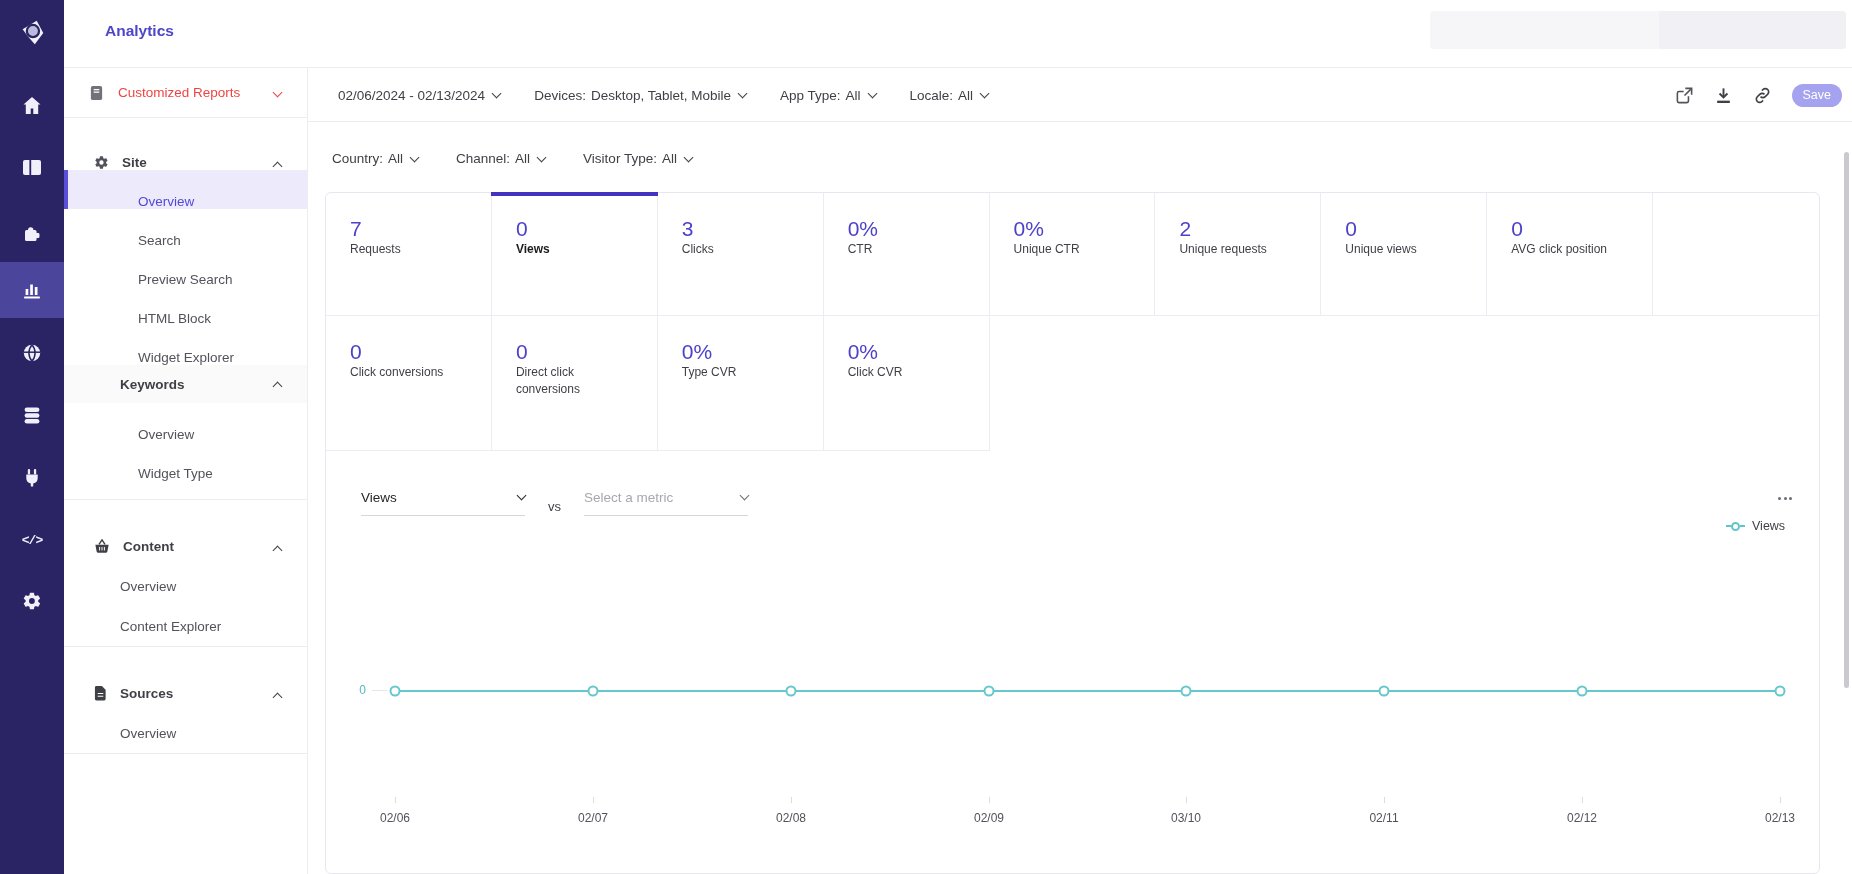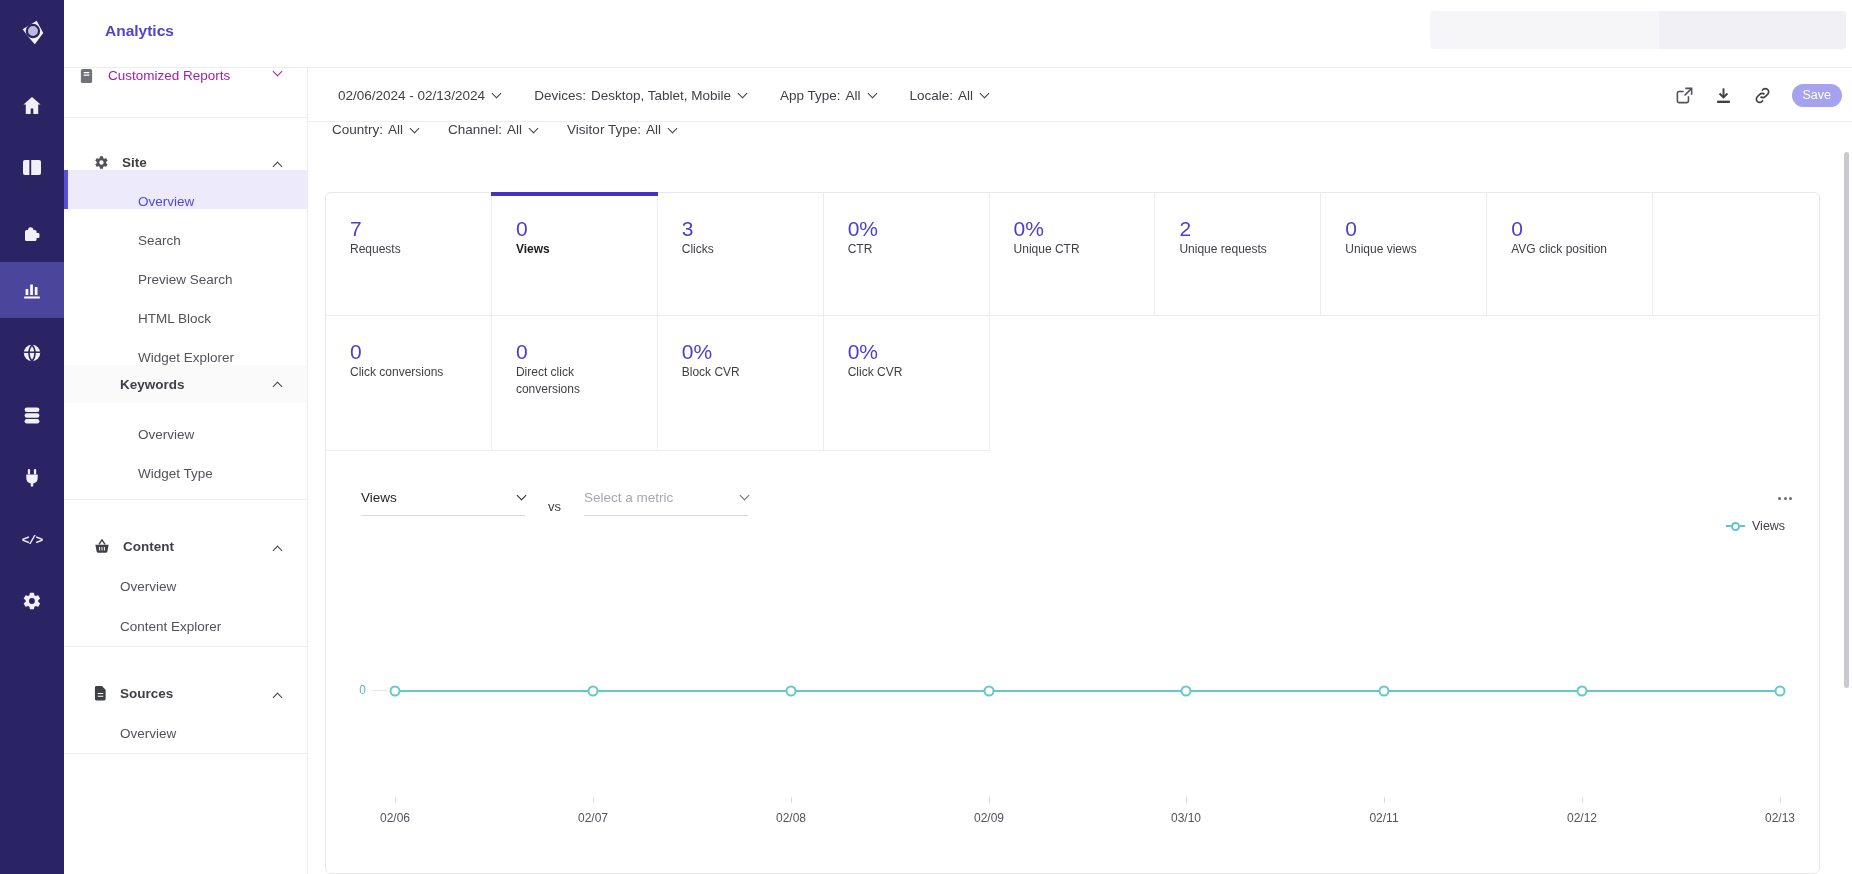--- a/index.html
+++ b/index.html
@@ -14,21 +14,21 @@
   .code-glyph{color:#f1f0fa;font:700 13px "Liberation Mono","DejaVu Sans Mono",monospace;letter-spacing:-1px}
 
   
   .header{position:absolute;left:64px;top:0;width:1788px;height:68px;background:#fff;border-bottom:1px solid #ececf1}
   .app-title{position:absolute;left:41px;top:22px;font-size:15.5px;font-weight:700;color:#4f45c9}
   .blur-box{position:absolute;right:6px;top:11px;width:416px;height:38px;border-radius:4px;background:#f6f6f9;overflow:hidden}
   .blur-box i{position:absolute;right:0;top:0;height:100%;width:45%;background:#f0f0f5}
 
   
   .sidebar{position:absolute;left:64px;top:68px;width:244px;height:806px;background:#fff;border-right:1px solid #ececf1;font-size:13.5px}
-  .sbrow{height:50px;display:flex;align-items:flex-start;padding:0 26px 0 15px;border-bottom:1px solid #ececf1;color:#a21caf;cursor:pointer}
+  .sbrow{height:50px;display:flex;align-items:center;padding:0 26px 0 25px;border-bottom:1px solid #ececf1;color:#ef4444;cursor:pointer}
   .sbrow .lbl{margin-left:14px}
   .hdr{height:40px;display:flex;align-items:flex-end;padding:0 26px 0 30px;font-weight:700;color:#3f3f46;cursor:pointer}
   .hdr .lbl{margin-left:13px}
   .sub{height:38px;display:flex;align-items:center;padding:0 26px 0 56px;font-weight:700;color:#3f3f46;background:#fafafb;cursor:pointer}
   .itm{height:39px;display:flex;align-items:flex-end;color:#52525b;cursor:pointer;position:relative}
   .itm.nest{padding-left:74px}
   .itm.mid{padding-left:56px;height:40px}
   .itm.act{background:#edebfb;color:#5349d4;font-weight:500}
   .itm.act::before{content:"";position:absolute;left:0;top:0;bottom:0;width:4px;background:#5a4fd9}
   .sb-div{border-top:1px solid #ececf1}
@@ -42,21 +42,21 @@
 
   
   .toolbar{position:absolute;left:308px;top:68px;width:1544px;height:54px;background:#fff;border-bottom:1px solid #ececf1}
   .f-left{position:absolute;left:30px;top:0;height:54px;display:flex;align-items:center;gap:34px}
   .filter{display:flex;align-items:center;font-size:13.5px;color:#3f3f46;font-weight:500;cursor:pointer;white-space:nowrap}
   .filter .val{margin-left:5px}
   .f-right{position:absolute;right:10px;top:0;height:54px;display:flex;align-items:center;gap:19px}
   .tbtn{width:20px;height:20px;display:flex;align-items:center;justify-content:center;cursor:pointer;color:#52525b}
   .save{height:23px;padding:0 11px;border-radius:12px;background:#a5a2f0;color:#fff;font-size:12.5px;font-weight:400;display:flex;align-items:center;border:none;cursor:pointer}
   .filters2{position:absolute;left:308px;top:122px;width:1544px;height:44px;background:#fff}
-  .f2-left{position:absolute;left:24px;top:0;height:44px;display:flex;align-items:flex-start;gap:30px}
+  .f2-left{position:absolute;left:24px;top:0;height:44px;display:flex;align-items:flex-end;gap:38px}
 
   
   .panel{position:absolute;left:325px;top:192px;width:1495px;height:682px;background:#fff;border:1px solid #e7e7ef;border-radius:6px}
 
   
   .cards-r1{display:grid;grid-template-columns:repeat(9,1fr);height:123px;border-bottom:1px solid #ececf2}
   .cards-r2{display:grid;grid-template-columns:repeat(9,1fr);height:135px}
   .cardc{position:relative;padding:24px 14px 0 24px;cursor:pointer}
   .cards-r1 .cardc{border-right:1px solid #ececf2}
   .cards-r1 .cardc.empty{border-right:none;cursor:default}
@@ -364,21 +364,21 @@
     <div class="cardc">
       <div class="cv1">0</div>
       <div class="cl1">Click conversions</div>
     </div>
     <div class="cardc">
       <div class="cv1">0</div>
       <div class="cl1">Direct click conversions</div>
     </div>
     <div class="cardc">
       <div class="cv1">0%</div>
-      <div class="cl1">Block CVR</div>
+      <div class="cl1">Type CVR</div>
     </div>
     <div class="cardc">
       <div class="cv1">0%</div>
       <div class="cl1">Click CVR</div>
     </div>
   </div>
 
   <div class="msel" style="left:35px;top:297px">
     <span>Views</span>
     <span class="cv push" style="margin-top:-4px"></span>

